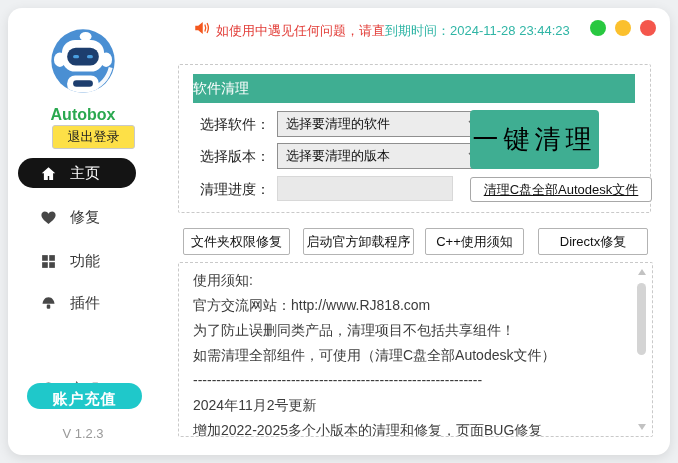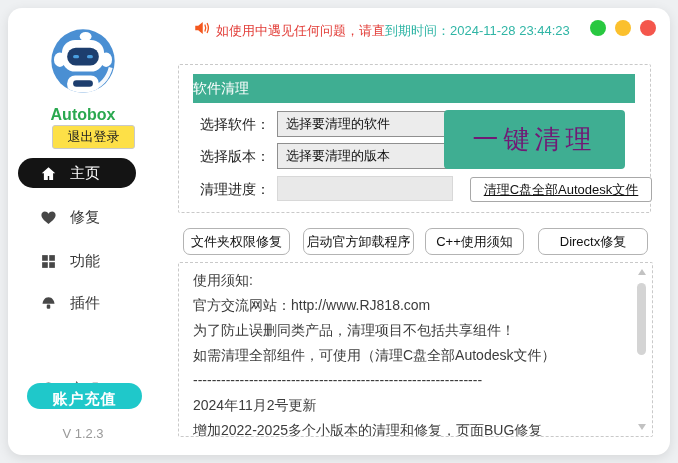--- a/index.html
+++ b/index.html
@@ -55,30 +55,30 @@
   .fl-0 { top:103px; } .fl-1 { top:135px; } .fl-2 { top:168px; }
   .select { left:269px; width:210px; height:26px; background:#ececec;
             border:1px solid #8f8f8f; box-sizing:border-box; display:flex;
             align-items:center; font-size:13px; color:#111; padding:0 6px 0 8px;
             cursor:pointer; }
   .sel-0 { top:103px; } .sel-1 { top:135px; }
   .select .txt { flex:1; white-space:nowrap; overflow:hidden; }
   .chev { width:12px; height:8px; flex:0 0 12px; }
   .progress { left:269px; top:168px; width:176px; height:25px; background:#e9e9e9;
               border:1px solid #d8d8d8; box-sizing:border-box; }
-  .big-clean { left:436px; top:102px; width:181px; height:59px; background:#3fae92;
-               border-radius:4px; color:#701a75; font-size:26px; letter-spacing:5px;
+  .big-clean { left:462px; top:102px; width:129px; height:59px; background:#3fae92;
+               border-radius:4px; color:#000000; font-size:26px; letter-spacing:5px;
                display:flex; align-items:center; justify-content:center;
                cursor:pointer; white-space:nowrap; }
   .clean-c { left:462px; top:169px; width:182px; height:25px; background:#fff;
              border:1px solid #a8a8a8; border-radius:3px; font-size:13px; color:#111;
              text-align:center; line-height:23px; box-sizing:border-box; cursor:pointer;
              white-space:nowrap;text-decoration:underline; }
   .tool-btn { top:220px; height:27px; background:#fff; border:1px solid #b3b3b3;
-              border-radius:7px; font-size:13px; color:#111; text-align:center;
+              border-radius:2px; font-size:13px; color:#111; text-align:center;
               line-height:25px; box-sizing:border-box; cursor:pointer; white-space:nowrap; }
   .tb-0 { left:175px; width:107px; } .tb-1 { left:295px; width:111px; }
   .tb-2 { left:417px; width:99px;  } .tb-3 { left:530px; width:110px; }
 
   .boxB { left:170px; top:254px; width:475px; height:175px;
           border:1px dashed #c9c9c9; border-radius:2px; box-sizing:border-box;
           overflow:hidden; }
   .notes { position:absolute; left:14px; top:5px; right:26px; }
   .notes .ln { font-size:14px; line-height:25px; color:#3c3c3c; white-space:nowrap;
                overflow:hidden; }

